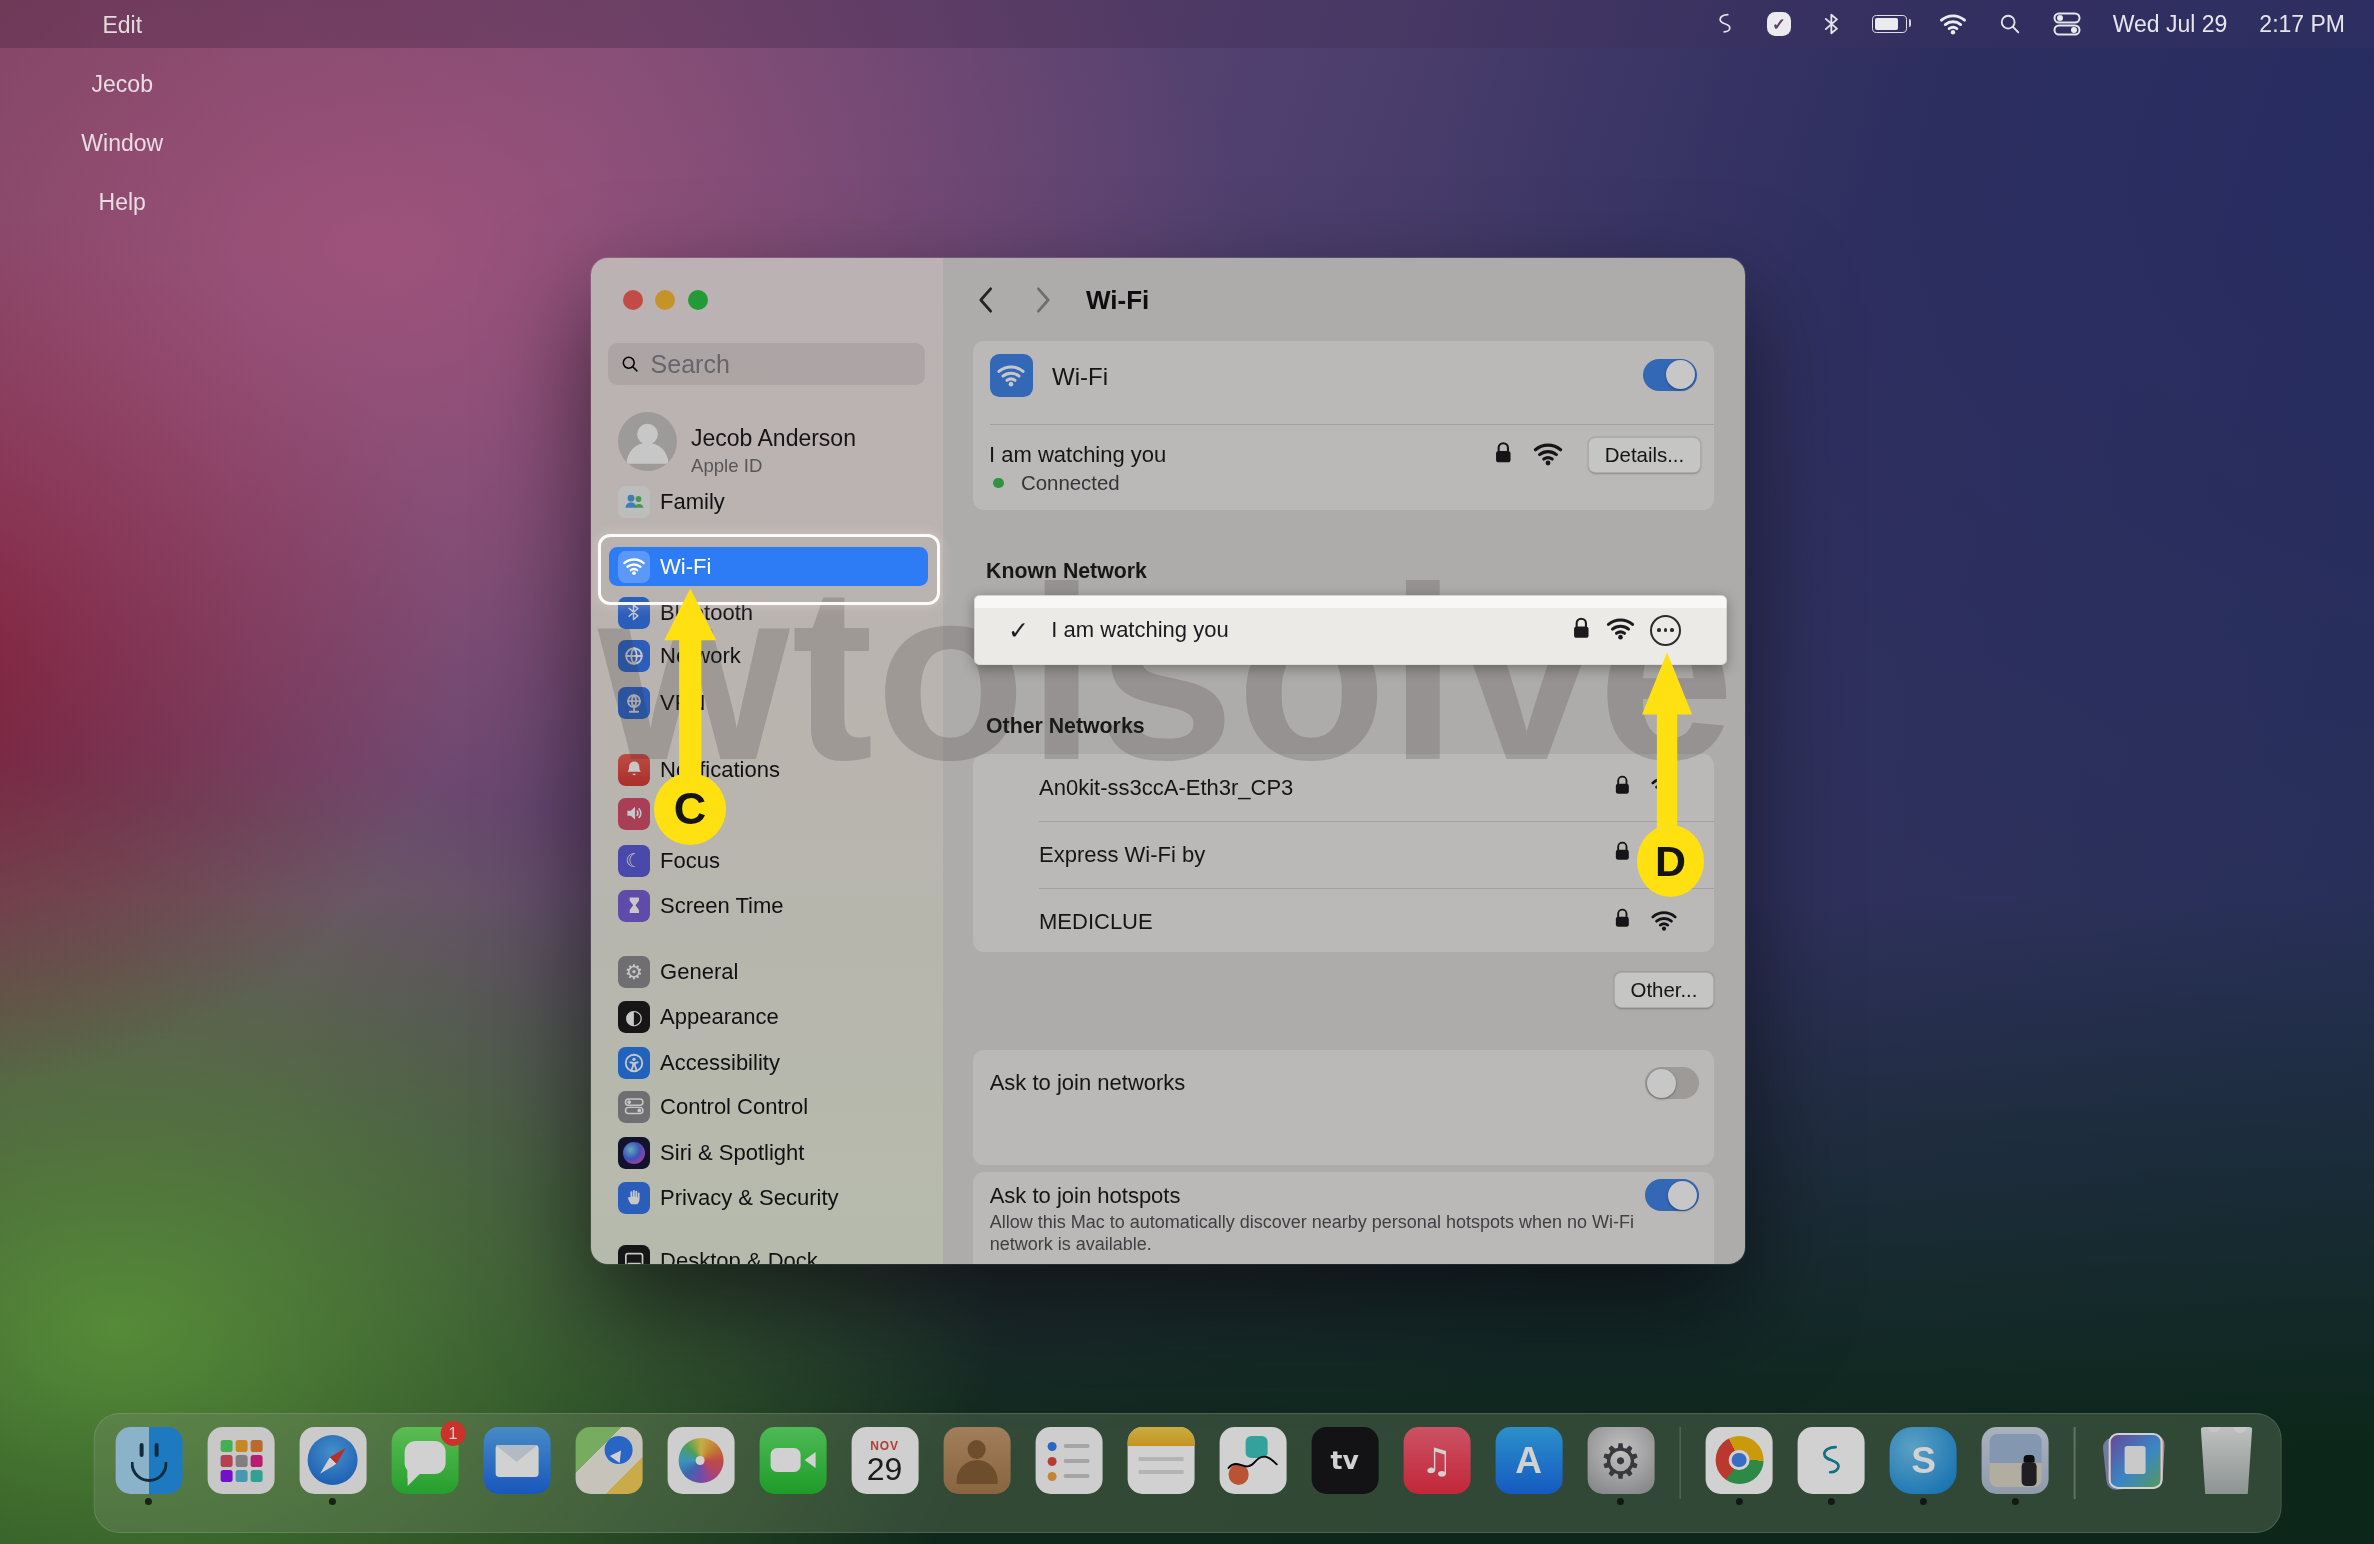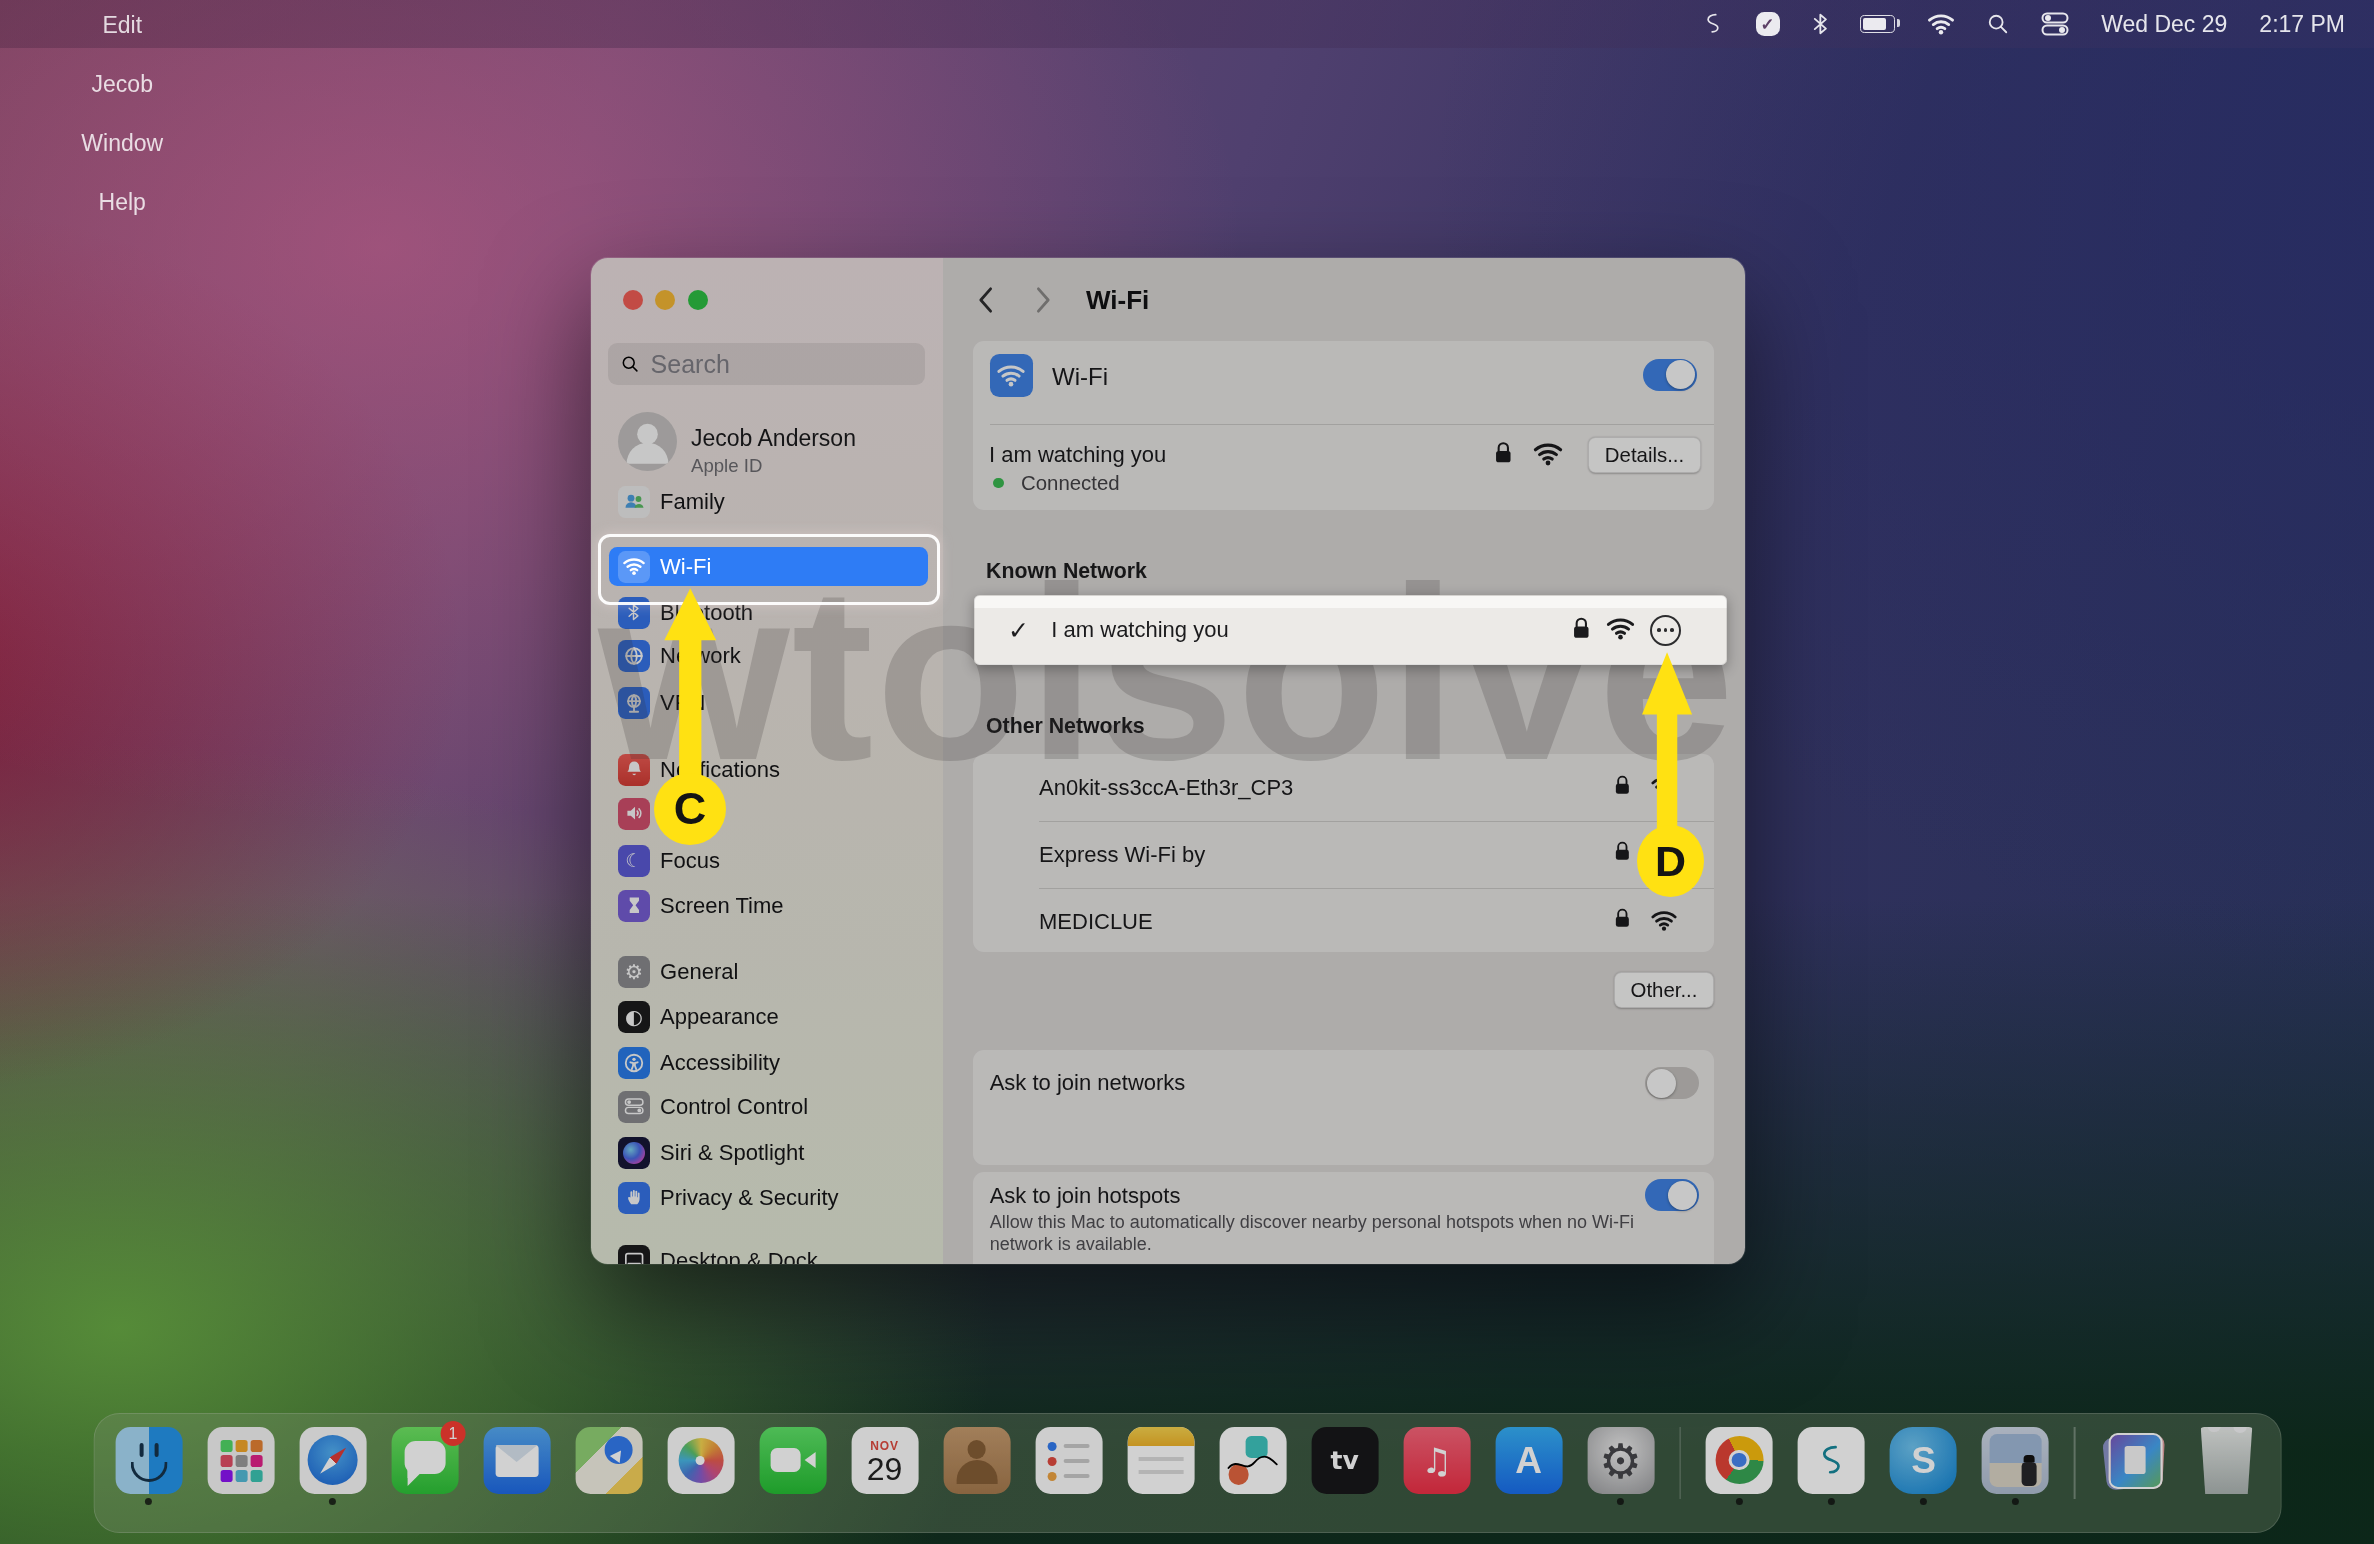--- a/index.html
+++ b/index.html
@@ -237,21 +237,21 @@
           </svg>
       </span>
       <span class="mb-ic">
         <svg width="28" height="24" viewBox="0 0 28 24">
             <rect class="stroke-ic" stroke="rgba(255,255,255,.9)" x="1.5" y="1.5" width="25" height="9" rx="4.5"></rect>
             <circle fill="rgba(255,255,255,.9)" cx="7" cy="6" r="3"></circle>
             <rect class="stroke-ic" stroke="rgba(255,255,255,.9)" x="1.5" y="13.5" width="25" height="9" rx="4.5"></rect>
             <circle fill="rgba(255,255,255,.9)" cx="21" cy="18" r="3"></circle>
           </svg>
       </span>
-      <span class="mb-date">Wed Dec 29</span>
+      <span class="mb-date">Wed Jul 29</span>
       <span class="mb-time">2:17 PM</span>
     </div>
   </div>
 
   <div class="window">
     <div class="dim">
       <div class="sb"></div>
       <div class="mainbg"></div>
 
       <span class="tl" style="left:32px;top:32px;background:#ff5f57"></span>

